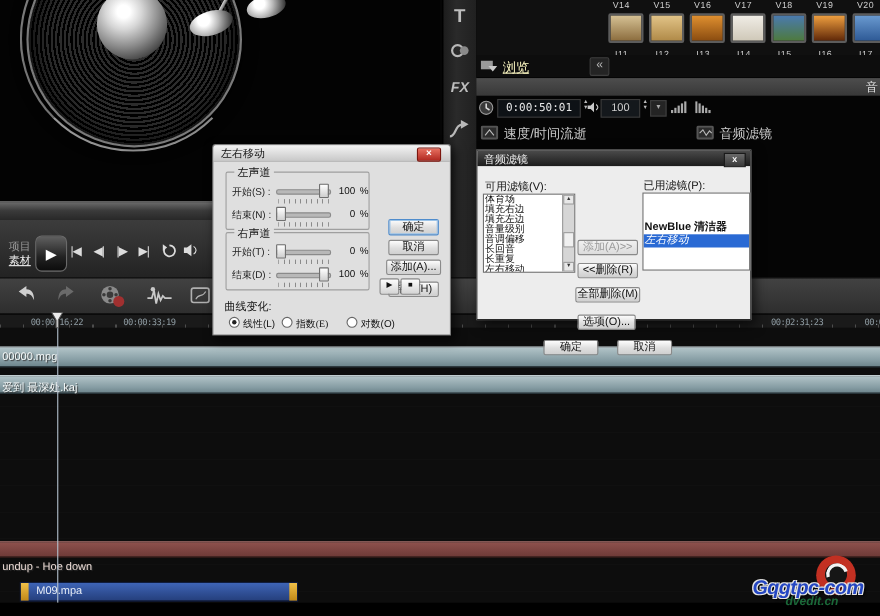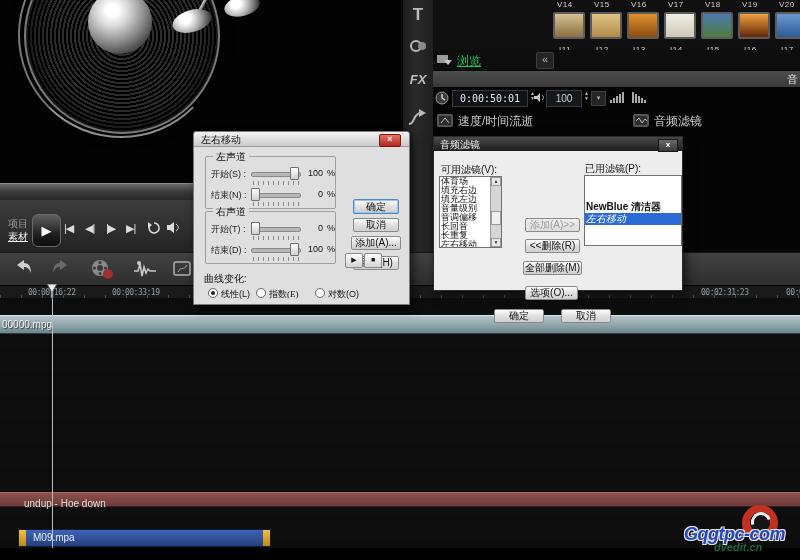--- a/index.html
+++ b/index.html
@@ -31,21 +31,21 @@
 
   
   .library{left:433px;top:0;width:367px;height:50px;background:#101010;}
   .vlab,.ilab{position:absolute;font-size:8px;color:#cfcfcf;letter-spacing:.5px;}
   .vlab{top:0;}
   .ilab{top:45px;}
   .thumb{position:absolute;top:12px;width:32px;height:27px;border:2px solid #5c5c5c;border-radius:2px;box-sizing:border-box;}
 
   
   .browse-row{left:433px;top:50px;width:367px;height:20px;background:#0d0d0d;}
-  .browse-lbl{left:457px;top:3px;font-size:12px;color:#22c55e;text-decoration:underline;}
+  .browse-lbl{left:457px;top:3px;font-size:12px;color:#fef9c3;text-decoration:underline;}
   .collapse-btn{left:536px;top:2px;width:16px;height:15px;background:#242424;border:1px solid #3e3e3e;
                 color:#b8b8b8;font-size:11px;line-height:13px;text-align:center;border-radius:2px;}
   .opt-tabbar{left:433px;top:71px;width:367px;height:16px;background:linear-gradient(180deg,#4d4d4d,#383838);}
   .opt-tabtext{right:2px;top:1px;font-size:11px;color:#e0e0e0;}
   .tc-row{left:433px;top:89px;width:367px;height:18px;}
   .tc-box{left:19px;top:1px;width:74px;height:15px;background:#0e1216;border:1px solid #3a3a3a;
           color:#e8e8e8;font-family:"DejaVu Sans Mono",monospace;font-size:10px;line-height:15px;text-align:center;}
   .spin{width:9px;font-size:5px;color:#bbb;line-height:5px;text-align:center;}
   .vol-box{left:113px;top:1px;width:34px;height:15px;background:#14181c;border:1px solid #3a3a3a;
            color:#cfcfcf;font-size:10px;line-height:15px;text-align:center;}
@@ -78,21 +78,21 @@
   
   .tracks{left:0;top:298px;width:800px;height:250px;background:#0b0b0b;
           background-image:repeating-linear-gradient(180deg,#0d0d0d 0 23px,#101010 23px 24px);}
   .trackbar{position:absolute;left:0;width:800px;box-sizing:border-box;
             background:linear-gradient(180deg,#b2c4c8,#849ba2 70%,#6d858c);
             border-top:1px solid #d4e2e6;border-bottom:1px solid #2f3e44;}
   .trackbar .tl{font-size:10px;color:#f4f8f8;text-shadow:1px 1px 1px #333;position:absolute;left:2px;top:3px;white-space:nowrap;}
   .t-video{top:17px;height:19px;}
   .t-title{top:43px;height:17px;}
   .t-voice{top:194px;height:15px;background:linear-gradient(180deg,#8d514d,#6e3a37);border-top:1px solid #a06a66;border-bottom:1px solid #3a1e1c;}
-  .t-voice .tl{color:#ecdcd6;top:5px;margin-left:22px;}
+  .t-voice .tl{color:#ecdcd6;top:17px;}
   .music-clip{position:absolute;left:18px;top:231px;width:253px;height:18px;box-sizing:border-box;
               background:linear-gradient(180deg,#3e64b6,#253f7c);border:1px solid #101c3c;}
   .music-clip .tl{font-size:10px;color:#e8eef8;position:absolute;left:14px;top:2px;}
   .handle{position:absolute;top:0;width:7px;height:100%;background:linear-gradient(180deg,#f0c048,#c08818);}
   .h-l{left:0;} .h-r{right:0;}
   .playhead{left:52px;top:285px;width:1px;height:263px;background:#b2c0cc;}
   .bottombar{left:0;top:548px;width:800px;height:12px;background:#000;}
 
   
   .wm-logo{left:742px;top:505px;width:36px;height:36px;border-radius:50%;
@@ -141,21 +141,21 @@
 
   
   .af-dlg{left:433px;top:136px;width:250px;height:155px;background:#ededed;border:1px solid #2a2a2a;}
   .af-title{position:absolute;left:0;top:0;width:100%;height:14px;
             background:linear-gradient(180deg,#4a4a4a,#1c1c1c);}
   .af-title .tt{position:absolute;left:6px;top:1px;font-size:10px;color:#f0f0f0;}
   .af-close{position:absolute;right:4px;top:2px;width:18px;height:11px;background:linear-gradient(180deg,#6a6a6a,#3a3a3a);
             border:1px solid #1a1a1a;color:#fff;font-size:8px;line-height:10px;text-align:center;font-weight:bold;}
   .af-lbl{position:absolute;font-size:10px;color:#111;}
   .lb{position:absolute;background:#fff;border:1px solid #707070;box-sizing:border-box;overflow:hidden;}
-  .lb-avail{left:5px;top:39px;width:63px;height:72px;padding-right:10px;}
+  .lb-avail{left:5px;top:39px;width:84px;height:72px;padding-right:10px;}
   .lb-applied{left:150px;top:38px;width:98px;height:71px;}
   .lbi{font-size:9px;line-height:9px;color:#111;white-space:nowrap;padding:0 1px;}
   .lbi.bold{font-weight:bold;font-size:10px;line-height:12px;margin-top:25px;}
   .lbi.sel{background:#2a6ad4;color:#fff;font-size:10px;line-height:12px;font-style:italic;}
   .sb{position:absolute;right:0;top:0;width:10px;height:100%;background:#d6d6d6;border-left:1px solid #9a9a9a;}
   .sb .ar{position:absolute;left:0;width:10px;height:9px;background:#e8e8e8;border:1px solid #9a9a9a;box-sizing:border-box;
           font-size:5px;line-height:7px;text-align:center;color:#333;}
   .sb .up{top:0;} .sb .dn{bottom:0;}
   .sb .th{position:absolute;left:0;bottom:22px;width:10px;height:14px;background:#f0f0f0;border:1px solid #9a9a9a;box-sizing:border-box;}
 
@@ -359,20 +359,23 @@
     <span class="rl" style="left:28px;">00:00:16:22</span>
     <span class="rl" style="left:112px;">00:00:33:19</span>
     <span class="rl" style="left:701px;">00:02:31:23</span>
     <span class="rl" style="left:786px;">00:0</span>
   </div>
 
   <div class="abs tracks">
     <div class="trackbar t-video">
       <span class="tl">00000.mpg</span>
     </div>
+    <div class="trackbar t-title">
+      <span class="tl">爱到 最深处.kaj</span>
+    </div>
     <div class="trackbar t-voice">
       <span class="tl">undup - Hoe down</span>
     </div>
     <div class="music-clip">
       <div class="handle h-l"></div>
       <div class="handle h-r"></div>
       <span class="tl">M09.mpa</span>
     </div>
   </div>
 

